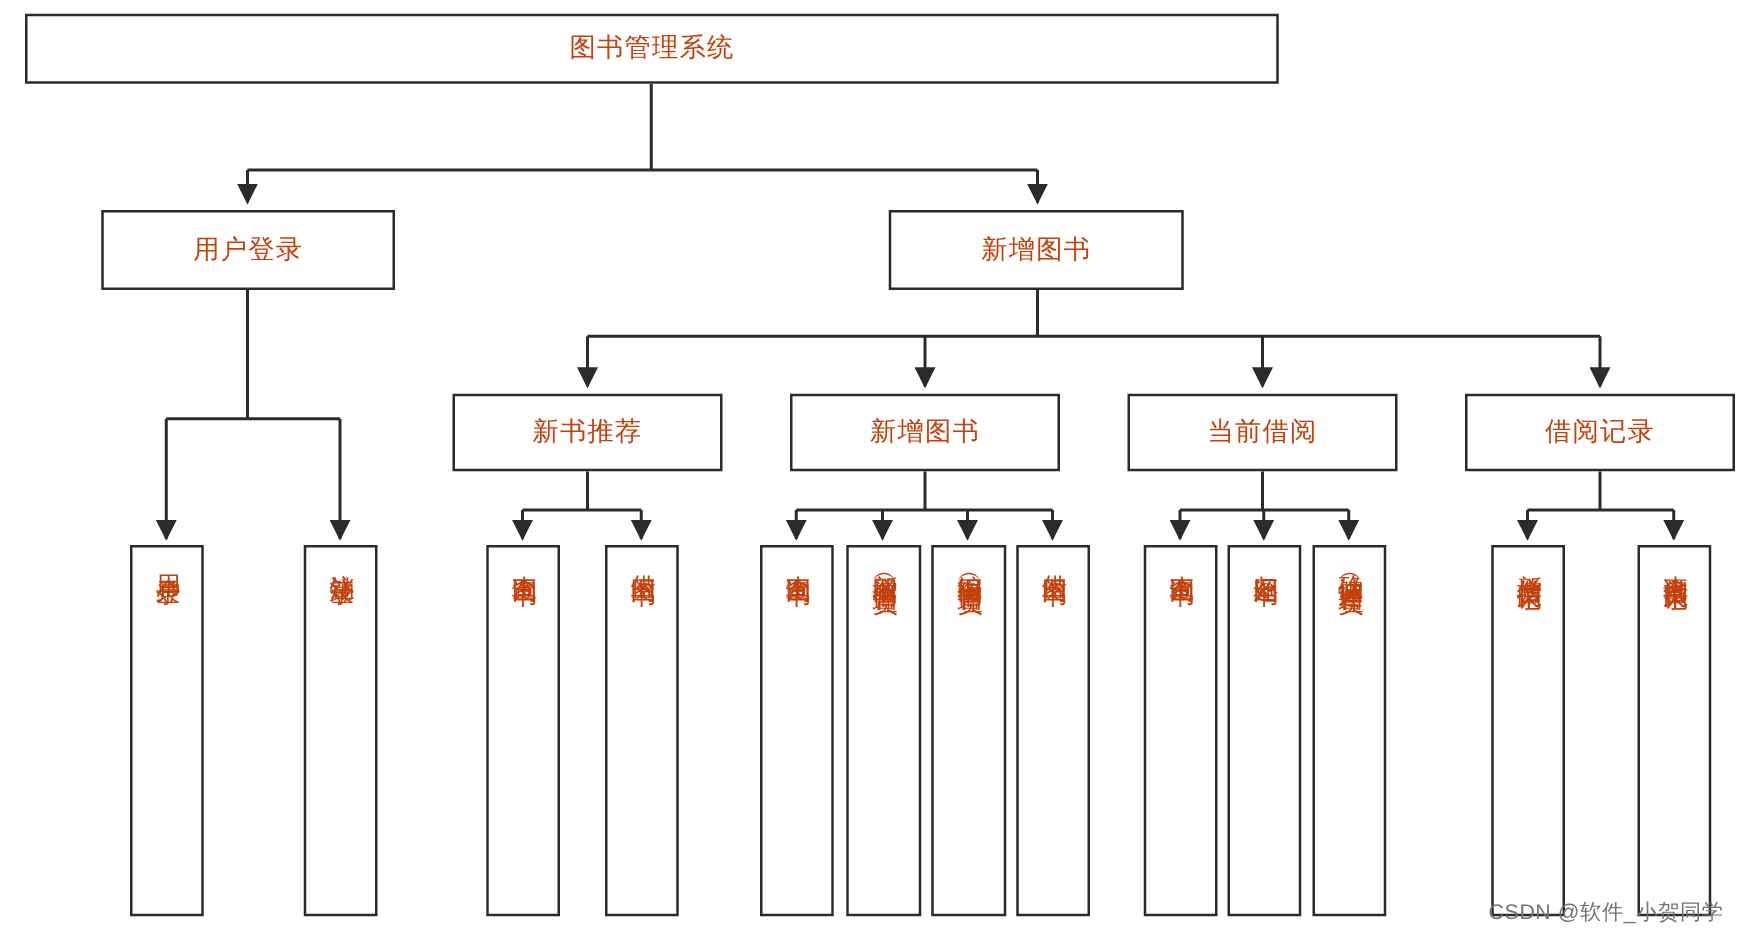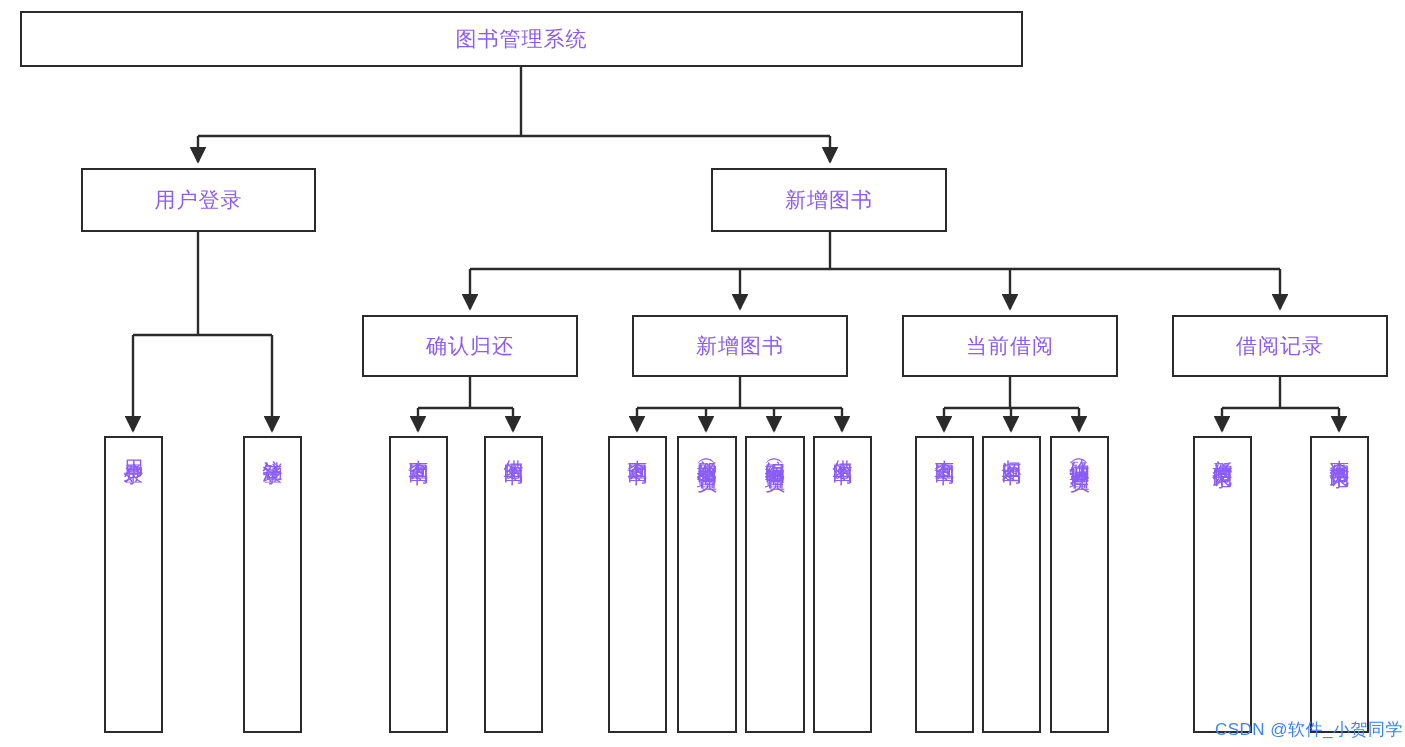--- a/index.html
+++ b/index.html
@@ -25,21 +25,21 @@
     height: 747px;
   }
   .node {
     position: absolute;
     box-sizing: border-box;
     background: #ffffff;
     border: 2px solid #2b2b2b;
     display: flex;
     align-items: center;
     justify-content: center;
-    color: #8b5cf6;
+    color: #c2410c;
     z-index: 2;
   }
   .node-h {
     font-size: 21px;
     letter-spacing: 1px;
     line-height: 1.1;
   }
   .node-v {
     font-size: 20px;
     line-height: 1.15;
@@ -49,24 +49,24 @@
   }
   .vtext {
     writing-mode: vertical-rl;
     text-orientation: upright;
     letter-spacing: 2px;
     white-space: nowrap;
     display: block;
   }
   .watermark {
     position: absolute;
-    right: 2px;
+    right: 26px;
     bottom: 6px;
     font-size: 17px;
-    color: #3b82f6;
+    color: #737373;
     letter-spacing: 0.5px;
     white-space: nowrap;
     z-index: 5;
   }
 </style>
 </head>
 <body>
 
 <div id="canvas">
 
@@ -126,21 +126,21 @@
   </div>
 
   <div class="node node-h" style="left:81px; top:168px; width:235px; height:64px;">
     <span>用户登录</span>
   </div>
   <div class="node node-h" style="left:711px; top:168px; width:236px; height:64px;">
     <span>新增图书</span>
   </div>
 
   <div class="node node-h" style="left:362px; top:315px; width:216px; height:62px;">
-    <span>确认归还</span>
+    <span>新书推荐</span>
   </div>
   <div class="node node-h" style="left:632px; top:315px; width:216px; height:62px;">
     <span>新增图书</span>
   </div>
   <div class="node node-h" style="left:1172px; top:315px; width:216px; height:62px;">
     <span>借阅记录</span>
   </div>
   <div class="node node-h" style="left:902px; top:315px; width:216px; height:62px;">
     <span>当前借阅</span>
   </div>

